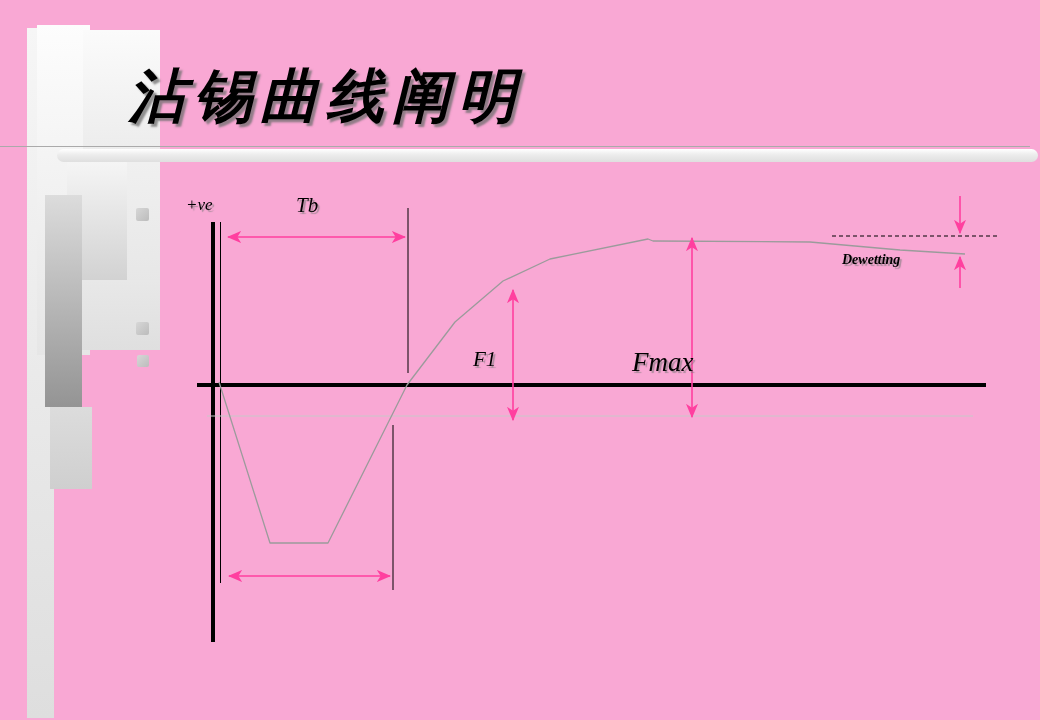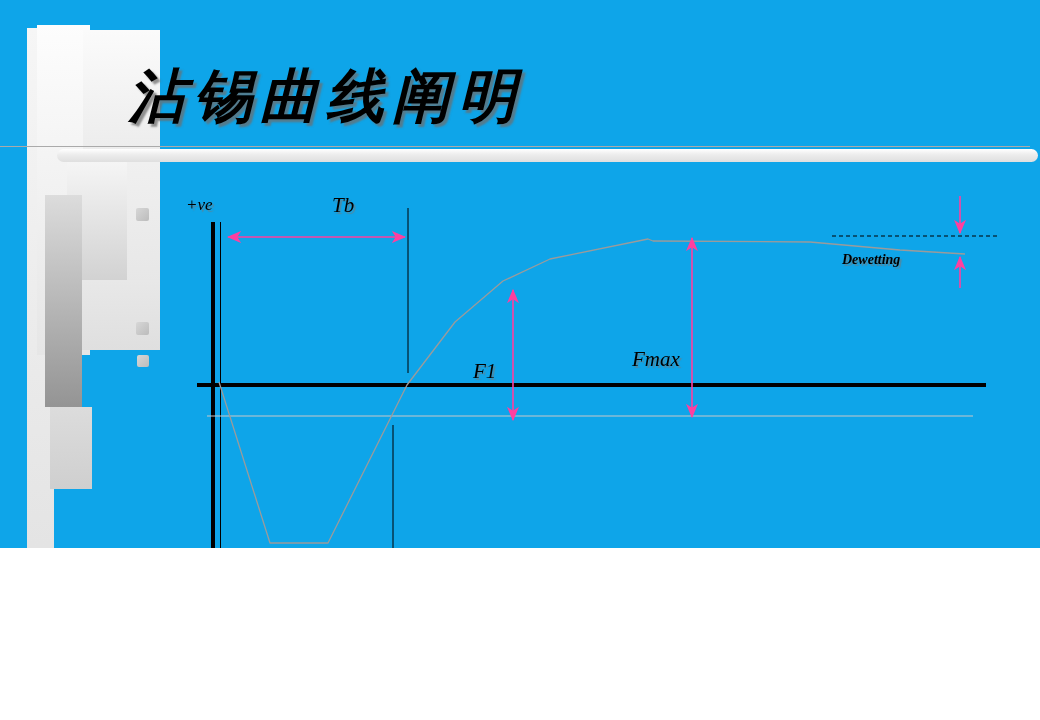--- a/index.html
+++ b/index.html
@@ -1,16 +1,16 @@
 <!DOCTYPE html>
 <html><head>
 <meta charset="utf-8">
 <style>
   html,body{margin:0;padding:0;background:#fff;}
-  .slide{position:relative;width:1040px;height:548px;background:#0ea5e9;overflow:hidden;
+  .slide{position:relative;width:1040px;height:720px;background:#f9a8d4;overflow:hidden;
          font-family:"Liberation Serif","DejaVu Serif",serif;}
 
   
   .deco{position:absolute;}
   .deco-long-bar{left:27px;top:28px;width:27px;height:690px;
     background:linear-gradient(to bottom,#f6f6f6,#dedede);}
   .deco-bar-a{left:37px;top:25px;width:53px;height:330px;
     background:linear-gradient(to bottom,#fdfdfd,#e6e6e6);}
   .deco-bar-b{left:83px;top:30px;width:77px;height:255px;
     background:linear-gradient(to bottom,#fbfbfb,#dcdcdc);}
@@ -37,23 +37,23 @@
     text-shadow:3px 3px 2px rgba(110,110,110,0.75);}
   .title-rule{position:absolute;left:0;top:146px;width:1030px;height:1px;background:#aaaaaa;}
   .title-bar{position:absolute;left:57px;top:149px;width:981px;height:13px;border-radius:7px;
     background:linear-gradient(to bottom,#ffffff,#ececec 45%,#dfdfdf);}
 
   
   svg.diagram{position:absolute;left:0;top:0;}
   .lbl{position:absolute;font-style:italic;color:#000;white-space:nowrap;
     text-shadow:2px 2px 1px rgba(120,120,120,0.6);}
   .lbl-pos{left:186px;top:195px;font-size:17px;}
-  .lbl-tb{left:296px;top:193px;font-size:21px;margin-left:36px;}
-  .lbl-f1{left:473px;top:347px;font-size:21px;margin-top:12px;}
-  .lbl-fmax{left:632px;top:347px;font-size:21px;}
+  .lbl-tb{left:296px;top:193px;font-size:21px;}
+  .lbl-f1{left:473px;top:347px;font-size:21px;}
+  .lbl-fmax{left:632px;top:347px;font-size:27px;}
   .lbl-dewetting{left:842px;top:252px;font-size:14px;font-weight:bold;}
 </style>
 </head>
 <body>
 
 <div class="slide">
 
   <div class="deco deco-long-bar"></div>
   <div class="deco deco-bar-a"></div>
   <div class="deco deco-bar-b"></div>

